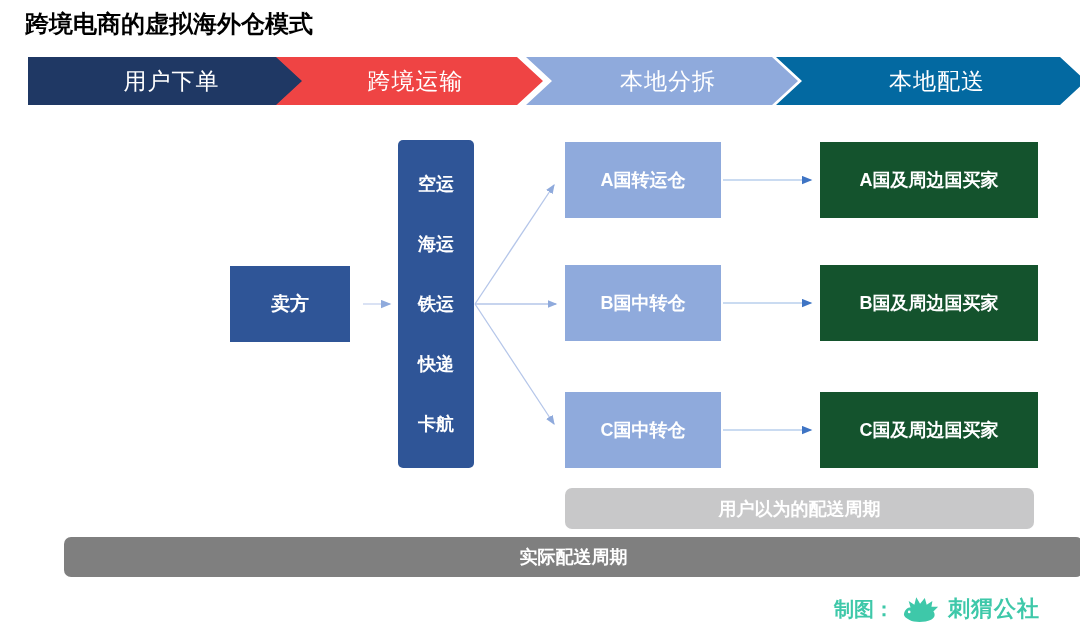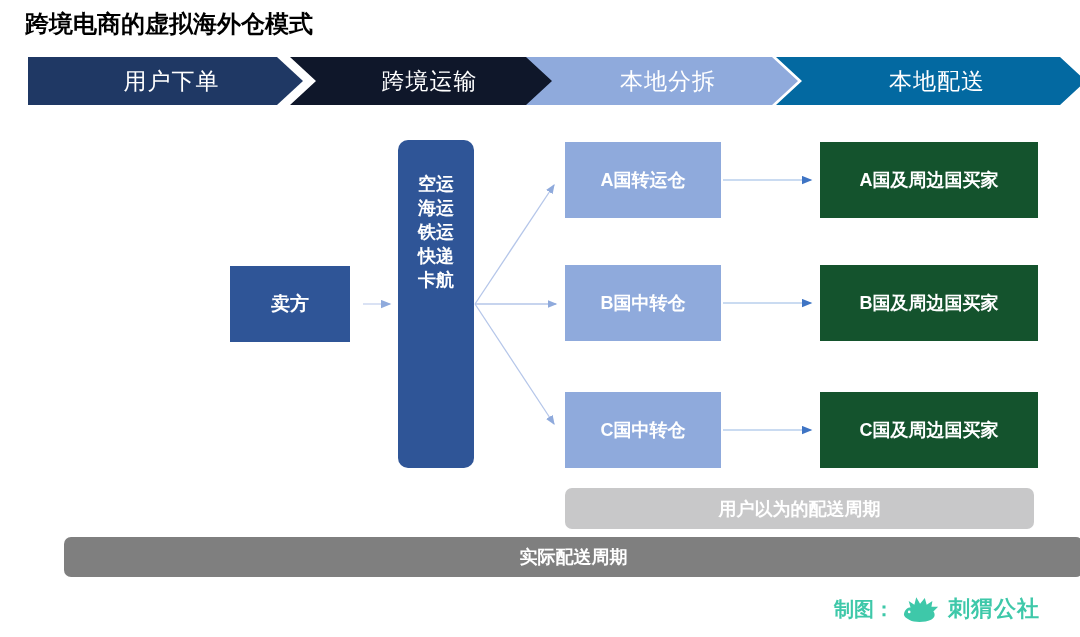--- a/index.html
+++ b/index.html
@@ -9,31 +9,31 @@
 
   .title{position:absolute;left:25px;top:8px;font-size:24px;font-weight:bold;color:#000;}
 
   
   .chevbar{position:absolute;left:20px;top:57px;width:1058px;height:45px;margin-left:8px;}
   .seg{position:absolute;top:0;height:48px;display:flex;align-items:center;justify-content:center;
        color:#fff;font-size:23px;letter-spacing:1px;}
   .seg-first{clip-path:polygon(0 0, calc(100% - 26px) 0, 100% 50%, calc(100% - 26px) 100%, 0 100%);}
   .seg-mid{clip-path:polygon(0 0, calc(100% - 26px) 0, 100% 50%, calc(100% - 26px) 100%, 0 100%, 26px 50%);}
   .seg1{left:0;width:275px;background:#1F3864;}
-  .seg2{left:262px;width:267px;background:#0f172a;}
+  .seg2{left:248px;width:267px;background:#ef4444;}
   .seg3{left:498px;width:272px;background:#8FAADC;}
   .seg4{left:748px;width:310px;background:#0369a1;}
   .seg .lbl{padding-left:12px;}
 
   
   .box{position:absolute;border-radius:0;display:flex;align-items:center;justify-content:center;
        color:#fff;font-weight:bold;font-size:18px;text-align:center;}
   .seller{left:230px;top:266px;width:120px;height:76px;background:#2F5597;font-size:19px;}
-  .transport{left:398px;top:140px;width:76px;height:328px;background:#2F5597;border-radius:10px;
-             flex-direction:column;justify-content:flex-start;padding:32px 2px;box-sizing:border-box;}
+  .transport{left:398px;top:140px;width:76px;height:328px;background:#2F5597;border-radius:5px;
+             flex-direction:column;justify-content:space-between;padding:32px 2px;box-sizing:border-box;}
   .transport span{display:block;}
   .hub{left:565px;width:156px;height:76px;background:#8FAADC;}
   .buyer{left:820px;width:218px;height:76px;background:#14532d;}
   .rowA{top:142px;} .rowB{top:265px;} .rowC{top:392px;text-align:center;}
 
   
   .tl{position:absolute;border-radius:7px;display:flex;align-items:center;justify-content:center;
       color:#fff;font-weight:bold;font-size:18px;}
   .tl-perceived{left:565px;top:488px;width:469px;height:41px;background:#C8C8C9;text-align:right;}
   .tl-actual{left:20px;top:537px;width:1019px;height:40px;background:#7F7F7F;margin-left:44px;}

